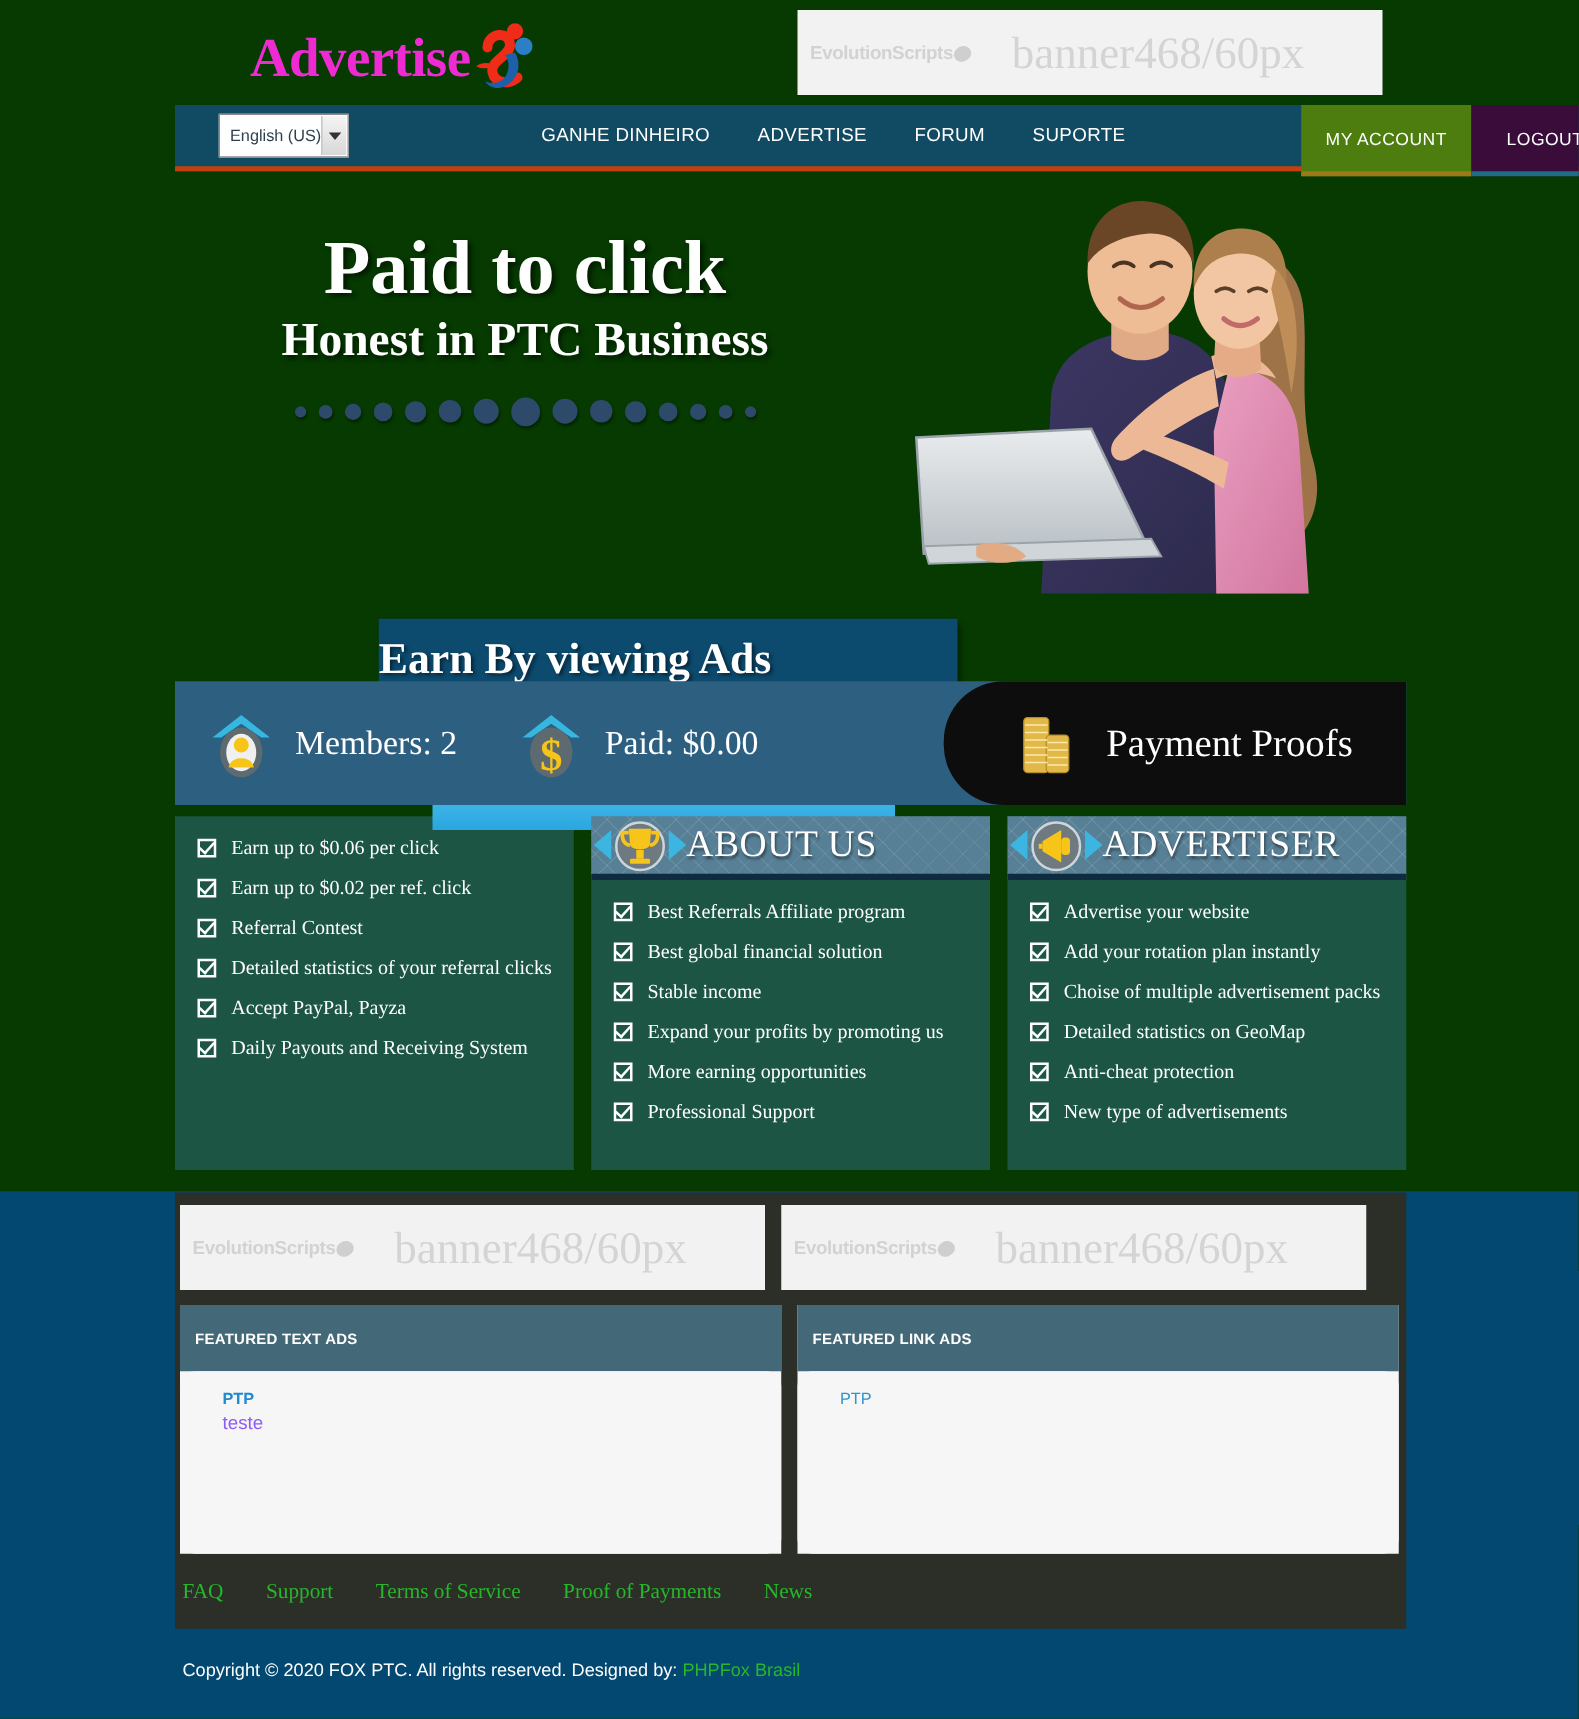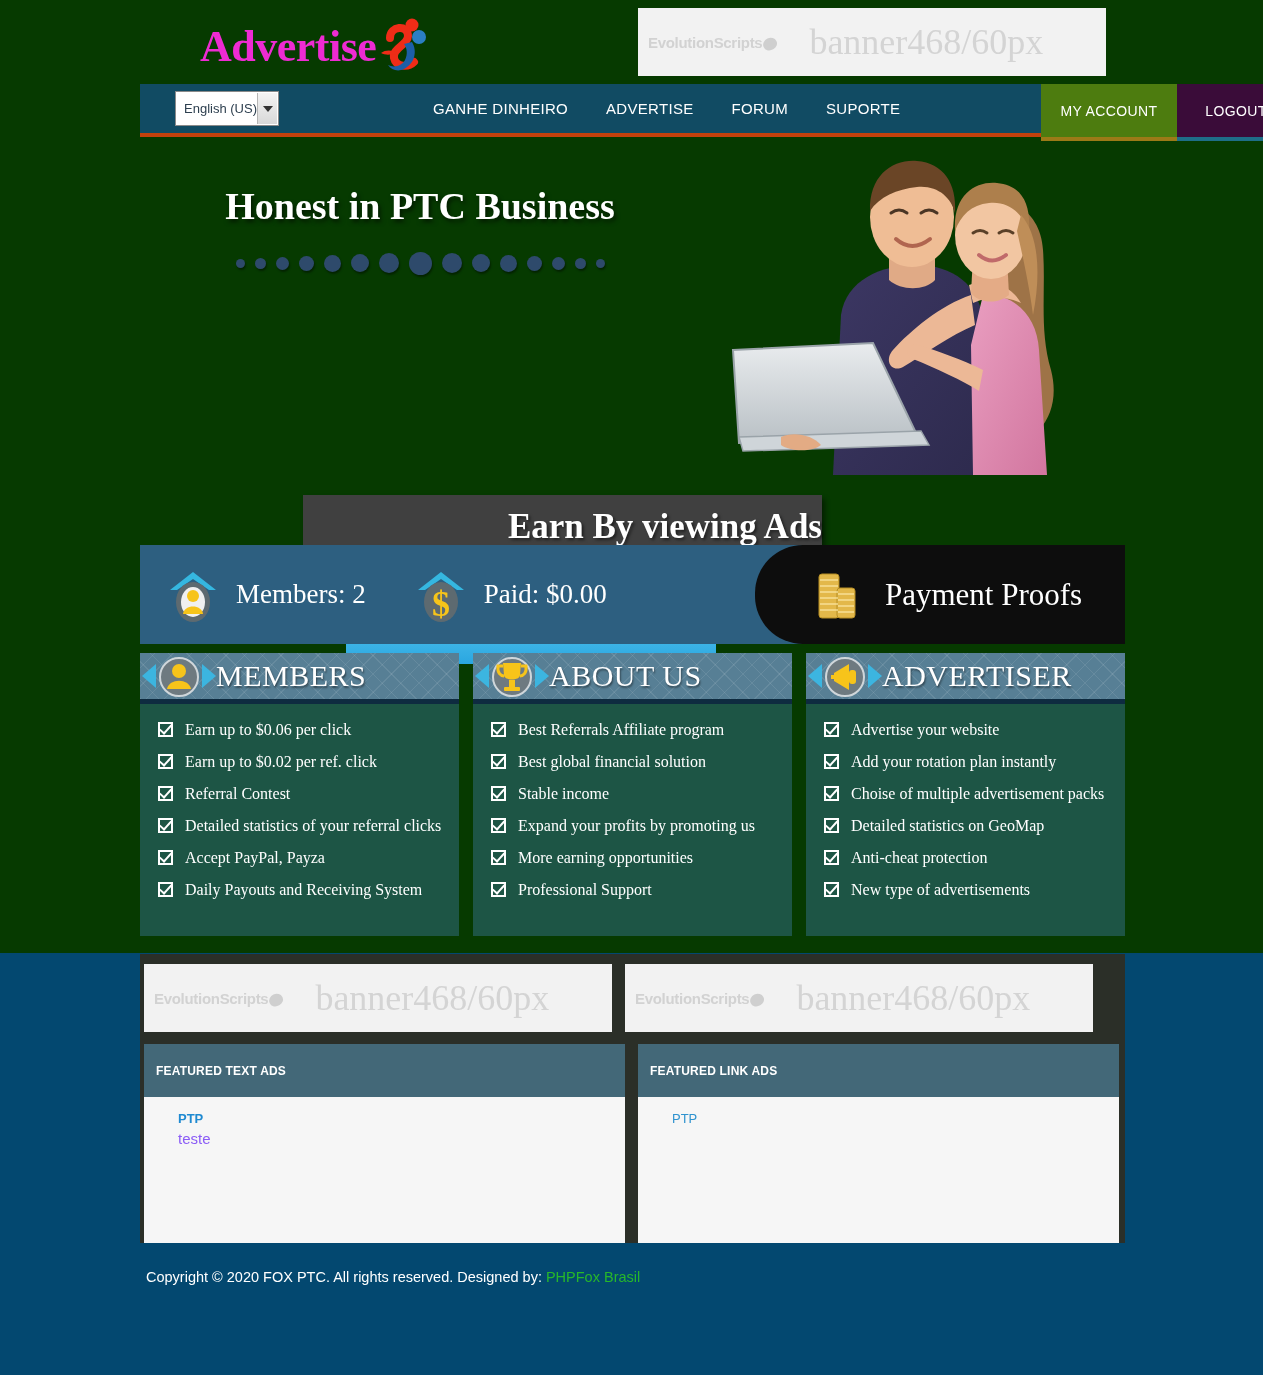--- a/index.html
+++ b/index.html
@@ -184,23 +184,23 @@
     justify-content: center;
     gap: 10px;
     margin-top: 22px;
     height: 26px;
   }
   .dot { background: #2e4a6b; border-radius: 50%; box-shadow: 1px 2px 2px rgba(0,0,0,0.4); }
 
   .btn-earn {
     position: absolute;
     left: 163px; top: 358px;
-    width: 519px; height: 64px;
-    background: #404040;
-    display: flex; align-items: center; justify-content: flex-end;
+    width: 463px; height: 64px;
+    background: #0c4a6e;
+    display: flex; align-items: center; justify-content: flex-start;
     box-shadow: 3px 4px 5px rgba(0,0,0,0.45);
     cursor: pointer;
   }
   .btn-earn span {
     font-family: "Liberation Serif", serif;
     font-weight: bold;
     font-size: 35px;
     color: #ffffff;
     text-shadow: 2px 2px 3px rgba(0,0,0,0.5);
   }
@@ -413,20 +413,21 @@
         <a class="nav-link">SUPORTE</a>
       </div>
       <div class="nav-right">
         <div class="btn-account">MY ACCOUNT</div>
         <div class="btn-logout">LOGOUT</div>
       </div>
     </div>
 
     <div class="hero">
       <div class="hero-text">
+        <div class="hero-h1">Paid to click</div>
         <div class="hero-h2">Honest in PTC Business</div>
         <div class="dots" id="dots">
             <span class="dot" style="width: 9px; height: 9px;"></span>
             <span class="dot" style="width: 11px; height: 11px;"></span>
             <span class="dot" style="width: 13px; height: 13px;"></span>
             <span class="dot" style="width: 15px; height: 15px;"></span>
             <span class="dot" style="width: 17px; height: 17px;"></span>
             <span class="dot" style="width: 18px; height: 18px;"></span>
             <span class="dot" style="width: 20px; height: 20px;"></span>
             <span class="dot" style="width: 23px; height: 23px;"></span>
@@ -540,34 +541,20 @@
             <line x1="31" y1="46" x2="47" y2="46"></line>
               <line x1="31" y1="52" x2="47" y2="52"></line>
           </g>
         </svg>
         <span class="proofs-label">Payment Proofs</span>
       </div>
     </div>
 
     <div class="cols" id="cols">
         <div class="col">
-          <div class="col-head">
-            <div class="head-badge">
-              <svg width="78" height="51" viewBox="0 0 78 51" style="position:absolute;left:0;top:0">
-                <path d="M2 25 L16 13 L16 37 Z" fill="#3cb5e0"></path>
-                <path d="M62 13 L76 25 L62 37 Z" fill="#3cb5e0"></path>
-                <g transform="translate(13,0)">
-                  <circle cx="26" cy="26" r="19" fill="#6e7a80" stroke="#cfd6da" stroke-width="2"></circle>
-                  <circle cx="26" cy="20" r="7" fill="#f7c41a"></circle>
-                  <path d="M14 38 C16 27, 36 27, 38 38 Z" fill="#f7c41a"></path>
-                </g>
-              </svg>
-            </div>
-            <span class="head-title">MEMBERS</span>
-          </div>
           <ul>
             <li>
               <span class="chk"></span>
               <span>Earn up to $0.06 per click</span>
             </li>
             <li>
               <span class="chk"></span>
               <span>Earn up to $0.02 per ref. click</span>
             </li>
             <li>
@@ -700,20 +687,27 @@
           </div>
         </div>
         <div class="ad-card narrow">
           <div class="ad-card-head">FEATURED LINK ADS</div>
           <div class="ad-card-body">
             <a class="ad-title plain">PTP</a>
           </div>
         </div>
       </div>
 
+      <div class="footer-links" id="footerlinks">
+          <a class="footer-link">FAQ</a>
+          <a class="footer-link">Support</a>
+          <a class="footer-link">Terms of Service</a>
+          <a class="footer-link">Proof of Payments</a>
+          <a class="footer-link">News</a>
+        </div>
     </div>
 
   </div>
 
   <div class="copyright">
     <span>Copyright © 2020 FOX PTC. All rights reserved. Designed by: </span><a>PHPFox Brasil</a>
   </div>
 
   <div class="spacer"></div>
 </div>

